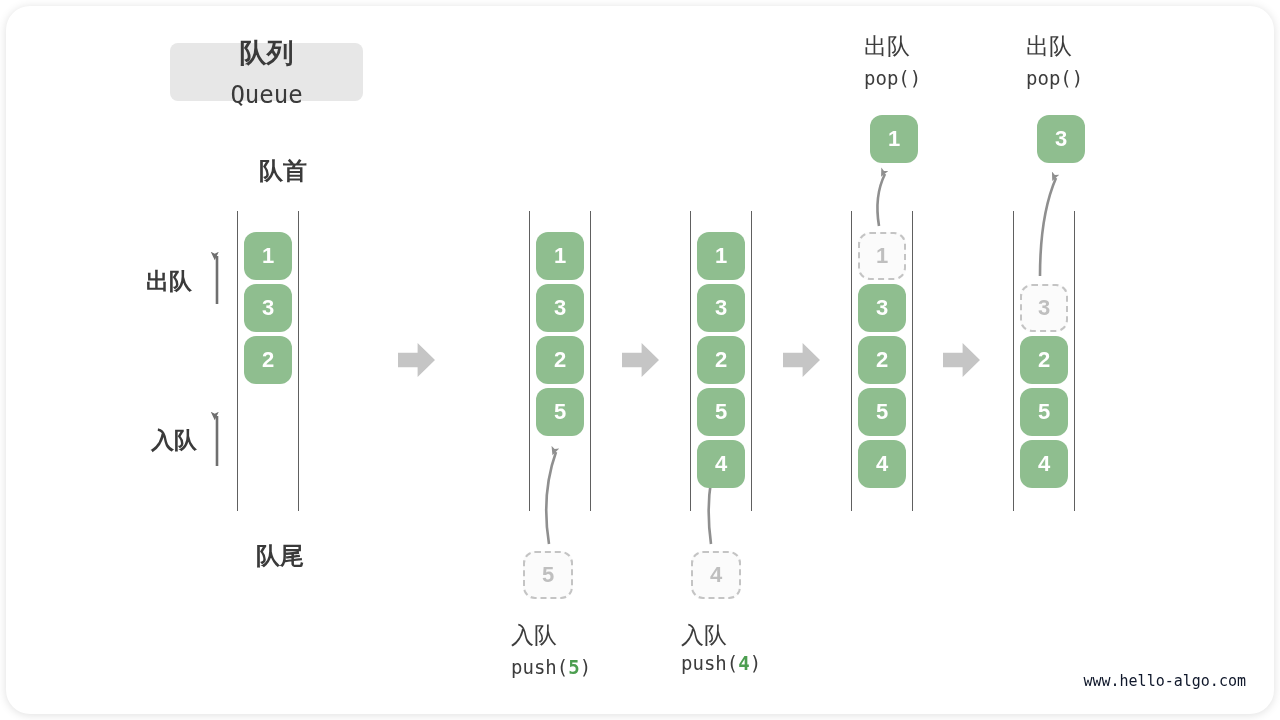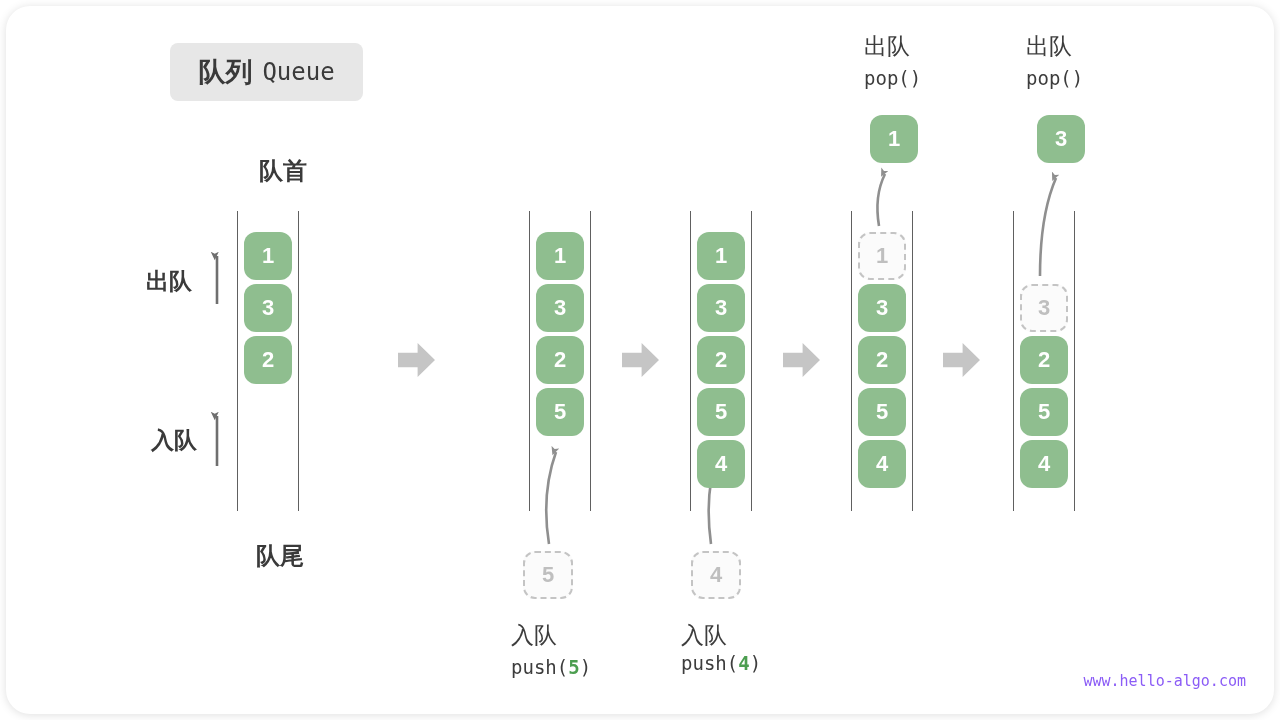--- a/index.html
+++ b/index.html
@@ -9,21 +9,21 @@
   .canvas { position: absolute; top: 0; left: 0; width: 1280px; height: 720px; }
   .card {
     position: absolute; left: 6px; top: 6px; width: 1268px; height: 708px;
     background: #ffffff; border-radius: 24px;
     box-shadow: 0 1px 10px rgba(0,0,0,0.13);
   }
 
   .title-box {
     position: absolute; left: 170px; top: 43px; width: 193px; height: 58px;
     background: #e7e7e7; border-radius: 8px;
-    display: flex; align-items: center; justify-content: center; gap: 10px;
+    display: flex; align-items: center; justify-content: center; gap: 10px; flex-direction: column;
   }
   .title-zh { font-size: 27px; font-weight: bold; color: #3a3a3a; }
   .title-en { font-size: 24px; font-family: "DejaVu Sans Mono", monospace; color: #3a3a3a; }
 
   .hlabel { position: absolute; font-size: 24px; font-weight: bold; color: #3a3a3a; }
   .front-label { left: 237px; top: 155px; width: 70px; text-align: right; }
   .rear-label  { left: 234px; top: 540px; width: 70px; text-align: right; }
 
   .side-label { position: absolute; font-size: 23px; font-weight: bold; color: #3a3a3a; }
   .dequeue-side { left: 146px; top: 266px; }
@@ -73,21 +73,21 @@
     position: absolute; width: 37px; height: 34px; background: var(--block_arrow_gray);
     clip-path: polygon(0% 29%, 53% 29%, 53% 0%, 100% 50%, 53% 100%, 53% 71%, 0% 71%);
     top: 343px;
   }
   .ba1 { left: 398px; } .ba2 { left: 622px; } .ba3 { left: 783px; } .ba4 { left: 943px; }
 
   svg.overlay { position: absolute; left: 0; top: 0; width: 1280px; height: 720px; pointer-events: none; }
 
   .watermark {
     position: absolute; right: 34px; top: 672px;
-    font-family: "DejaVu Sans Mono", monospace; font-size: 15px; color: #8b5cf6; margin-left: 48px;
+    font-family: "DejaVu Sans Mono", monospace; font-size: 15px; color: #0f172a; margin-left: 48px;
   }
 </style>
 </head>
 <body>
 
 <div class="canvas">
   <div class="card"></div>
 
   <div class="title-box">
     <span class="title-zh">队列</span>

